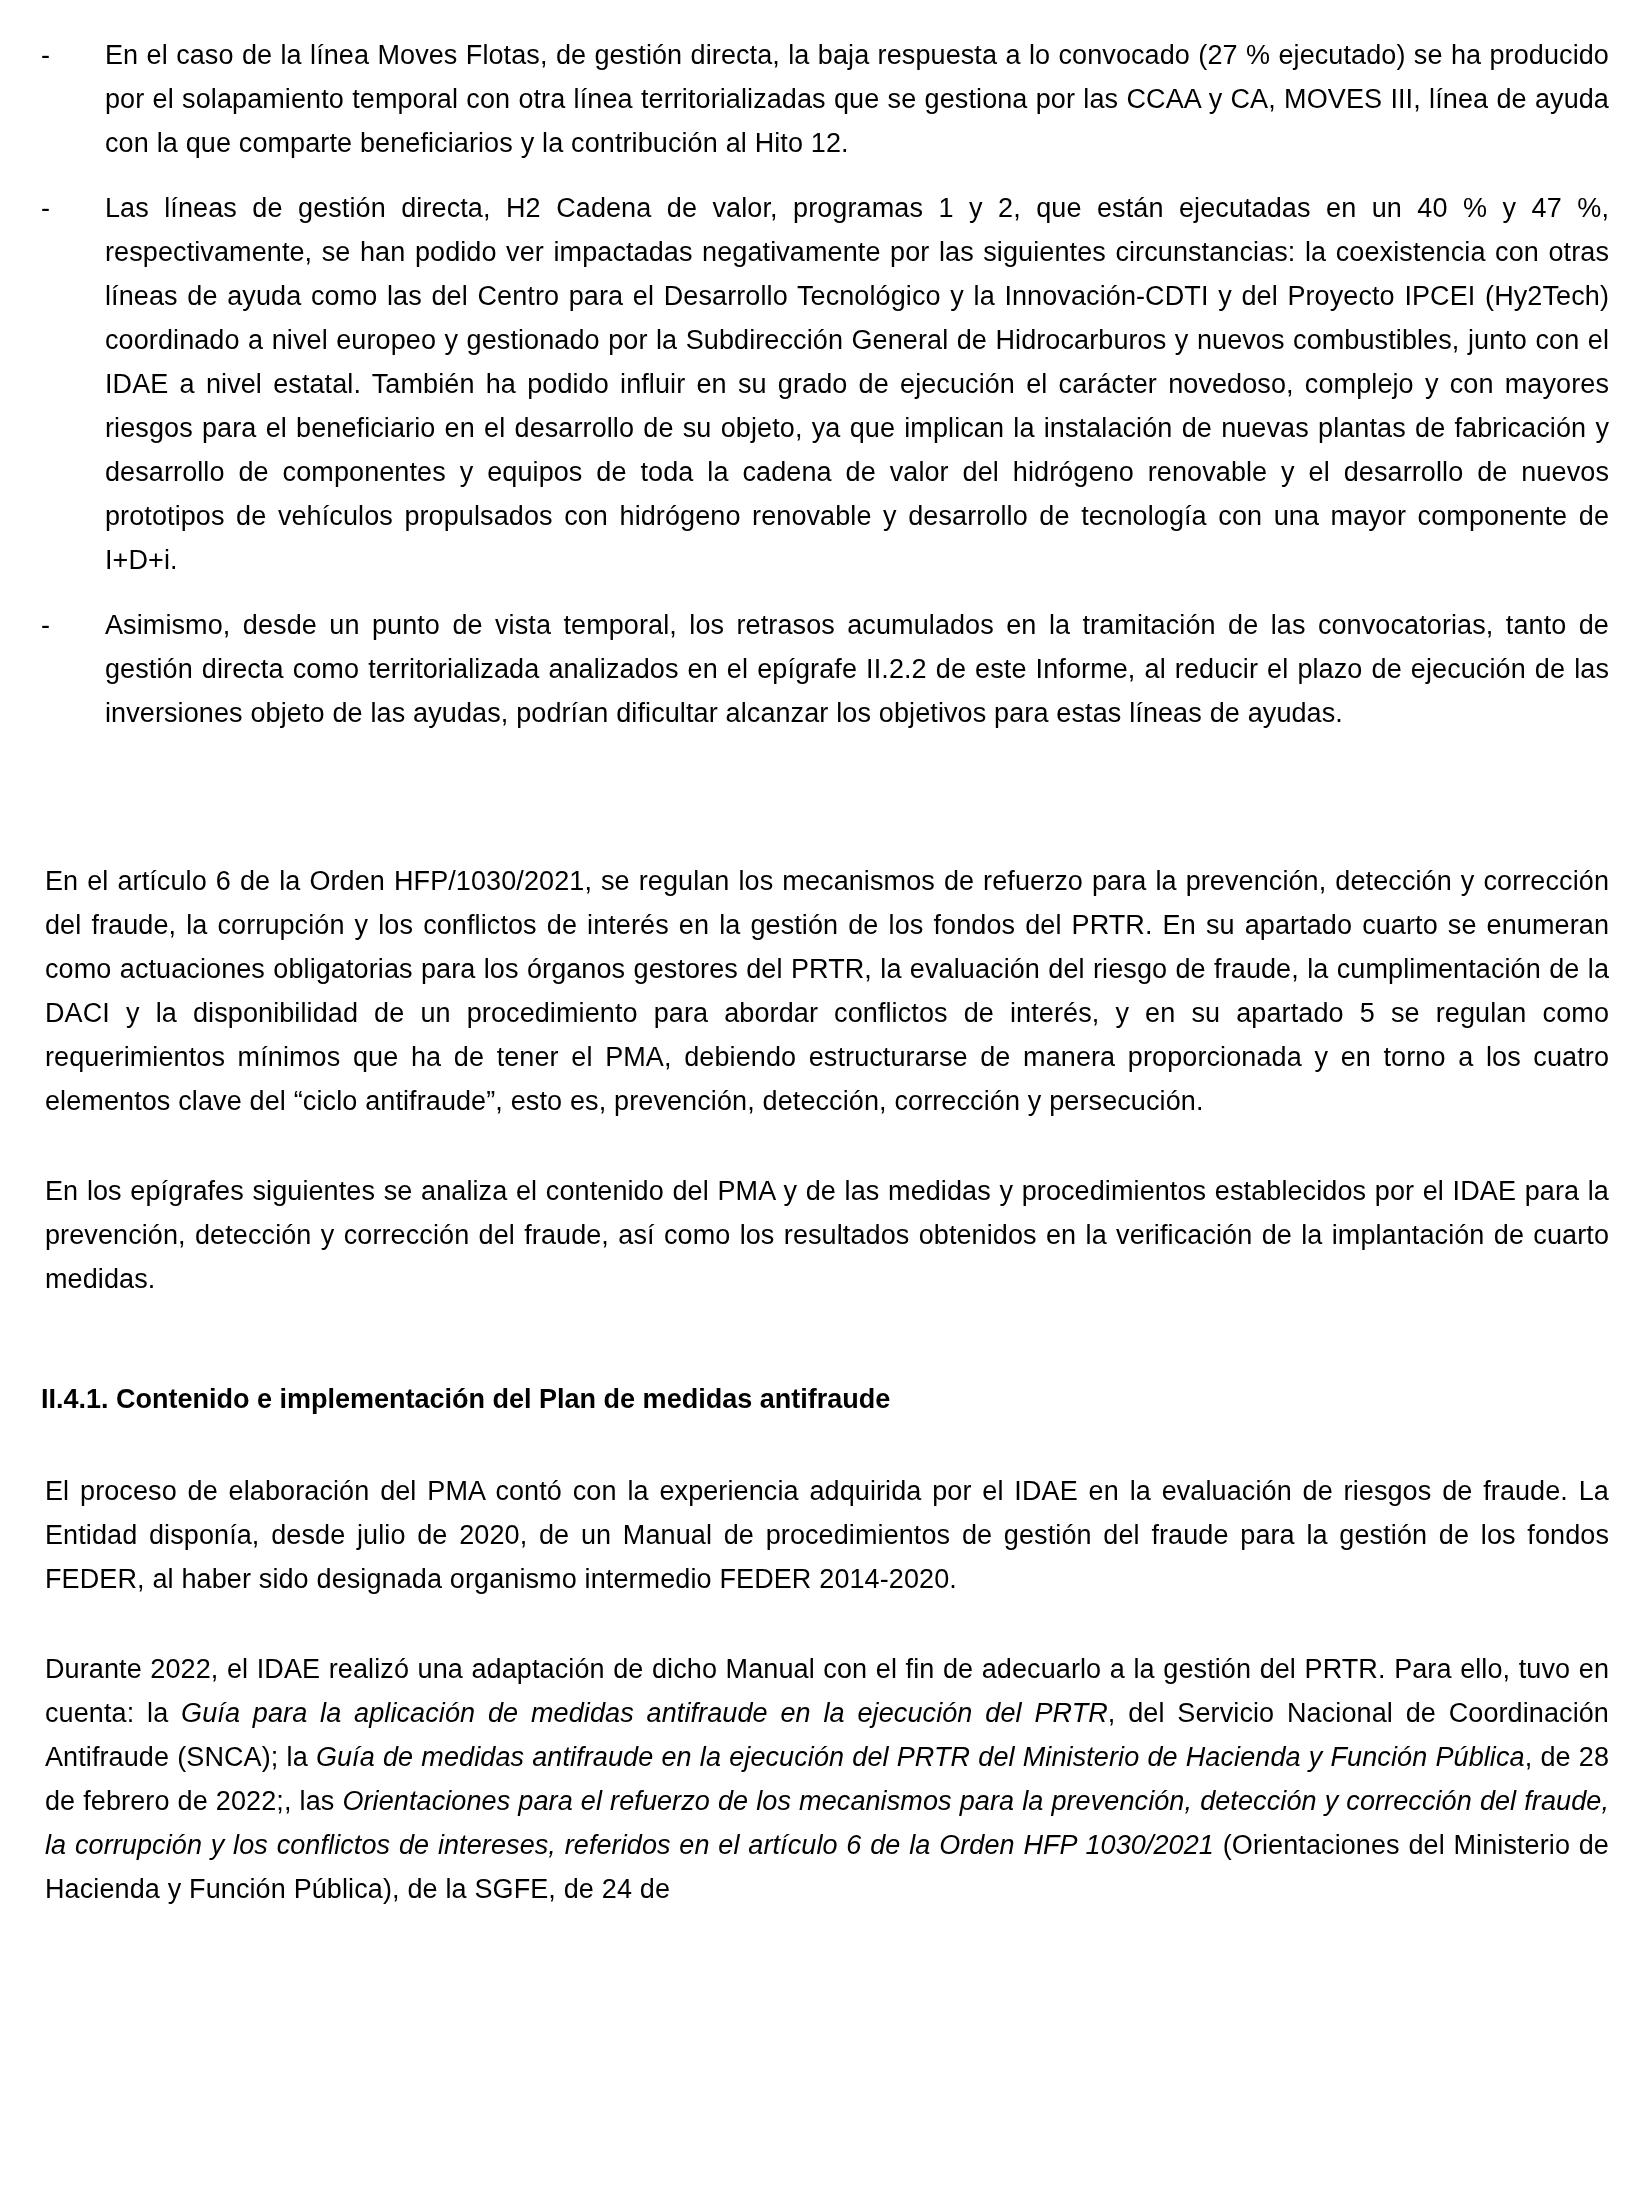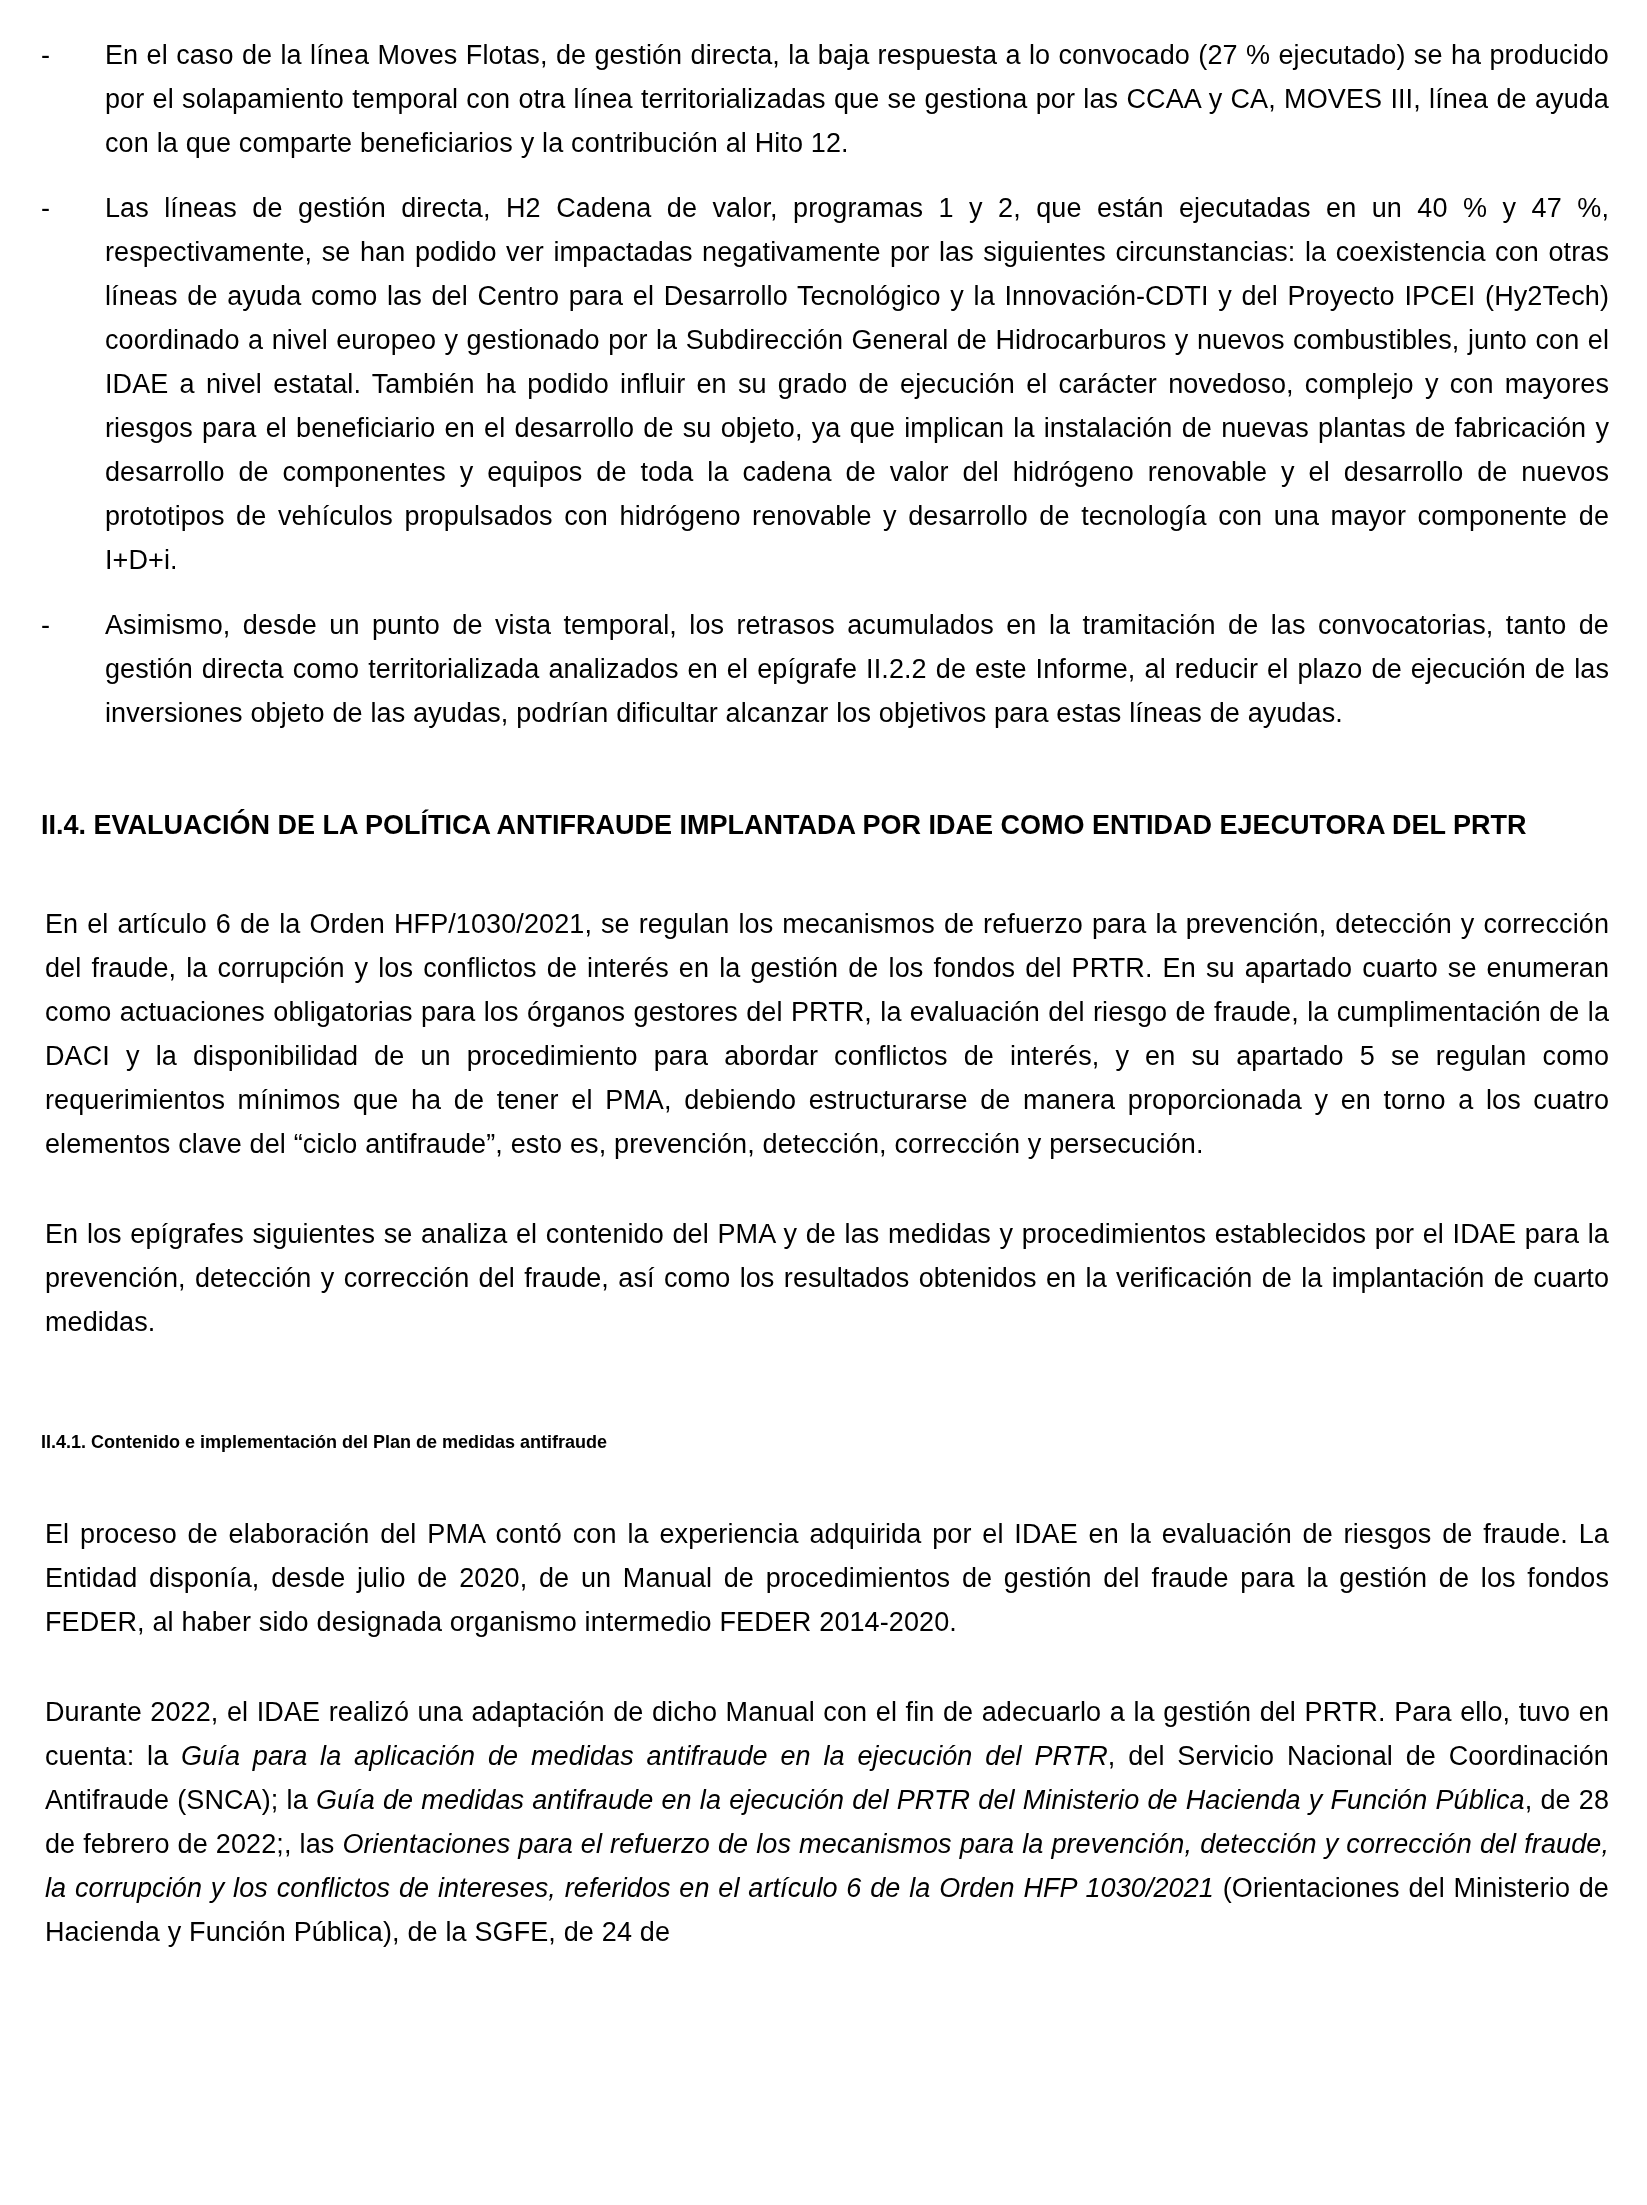--- a/index.html
+++ b/index.html
@@ -55,21 +55,21 @@
   
   .section-heading {
     font-size: 27px;
     line-height: 43px;
     font-weight: bold;
     text-align: left;
     margin: 0;
     letter-spacing: 0px;
   }
   .sub-heading {
-    font-size: 18px;
+    font-size: 27px;
     line-height: 43px;
     font-weight: bold;
     text-align: left;
     margin: 0;
   }
   
   .sp-18 { height: 14.3px; }
   .sp-48 { height: 38px; }
   .sp-56 { height: 44px; }
   .sp-64 { height: 51px; }
@@ -97,21 +97,20 @@
       <span class="bullet-text body-text">Las líneas de gestión directa, H2 Cadena de valor, programas 1 y 2, que están ejecutadas en un 40 % y 47 %, respectivamente, se han podido ver impactadas negativamente por las siguientes circunstancias: la coexistencia con otras líneas de ayuda como las del Centro para el Desarrollo Tecnológico y la Innovación-CDTI y del Proyecto IPCEI (Hy2Tech) coordinado a nivel europeo y gestionado por la Subdirección General de Hidrocarburos y nuevos combustibles, junto con el IDAE a nivel estatal. También ha podido influir en su grado de ejecución el carácter novedoso, complejo y con mayores riesgos para el beneficiario en el desarrollo de su objeto, ya que implican la instalación de nuevas plantas de fabricación y desarrollo de componentes y equipos de toda la cadena de valor del hidrógeno renovable y el desarrollo de nuevos prototipos de vehículos propulsados con hidrógeno renovable y desarrollo de tecnología con una mayor componente de I+D+i.</span>
     </li>
     <li class="bullet-item">
       <span class="bullet-marker">-</span>
       <span class="bullet-text body-text">Asimismo, desde un punto de vista temporal, los retrasos acumulados en la tramitación de las convocatorias, tanto de gestión directa como territorializada analizados en el epígrafe II.2.2 de este Informe, al reducir el plazo de ejecución de las inversiones objeto de las ayudas, podrían dificultar alcanzar los objetivos para estas líneas de ayudas.</span>
     </li>
   </ul>
 
   <div class="sp-82"></div>
 
-  <h2 class="section-heading">II.4. EVALUACIÓN DE LA POLÍTICA ANTIFRAUDE IMPLANTADA POR IDAE COMO ENTIDAD EJECUTORA DEL PRTR</h2>
 
   <div class="sp-64"></div>
 
   <p class="body-text">En el artículo 6 de la Orden HFP/1030/2021, se regulan los mecanismos de refuerzo para la prevención, detección y corrección del fraude, la corrupción y los conflictos de interés en la gestión de los fondos del PRTR. En su apartado cuarto se enumeran como actuaciones obligatorias para los órganos gestores del PRTR, la evaluación del riesgo de fraude, la cumplimentación de la DACI y la disponibilidad de un procedimiento para abordar conflictos de interés, y en su apartado 5 se regulan como requerimientos mínimos que ha de tener el PMA, debiendo estructurarse de manera proporcionada y en torno a los cuatro elementos clave del “ciclo antifraude”, esto es, prevención, detección, corrección y persecución.</p>
 
   <div class="sp-48"></div>
 
   <p class="body-text">En los epígrafes siguientes se analiza el contenido del PMA y de las medidas y procedimientos establecidos por el IDAE para la prevención, detección y corrección del fraude, así como los resultados obtenidos en la verificación de la implantación de cuarto medidas.</p>
 
   <div class="sp-92"></div>

